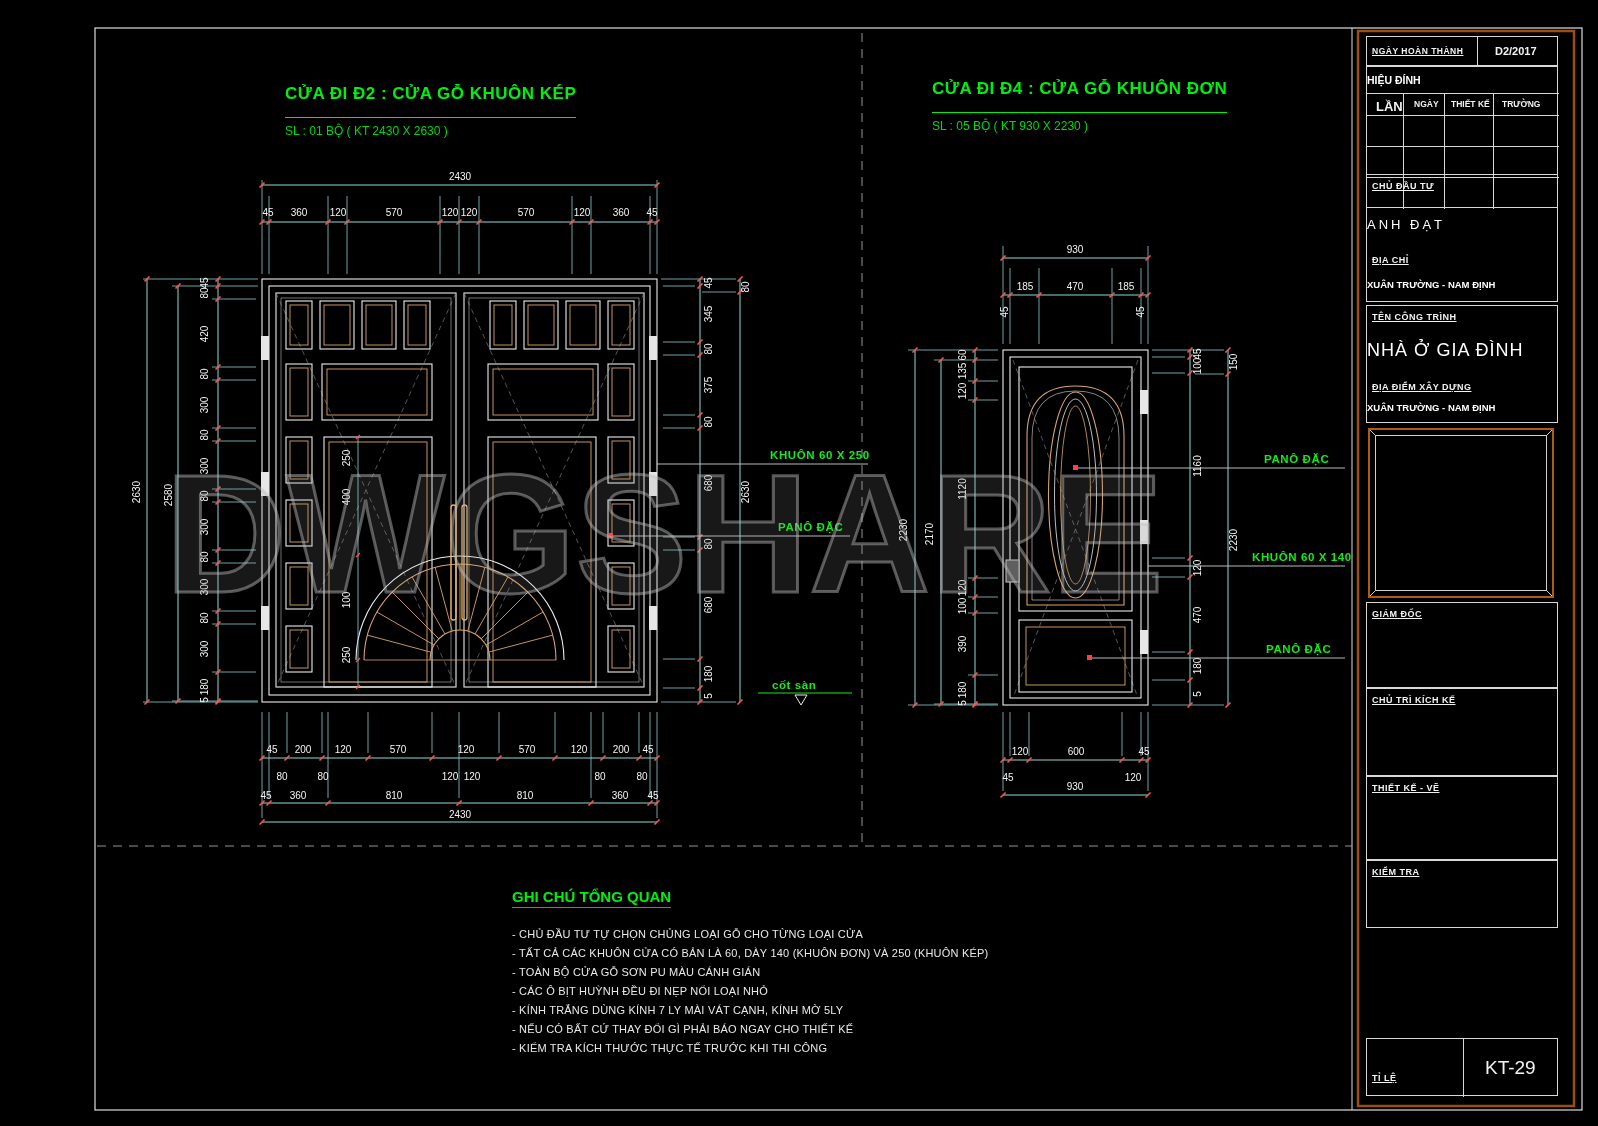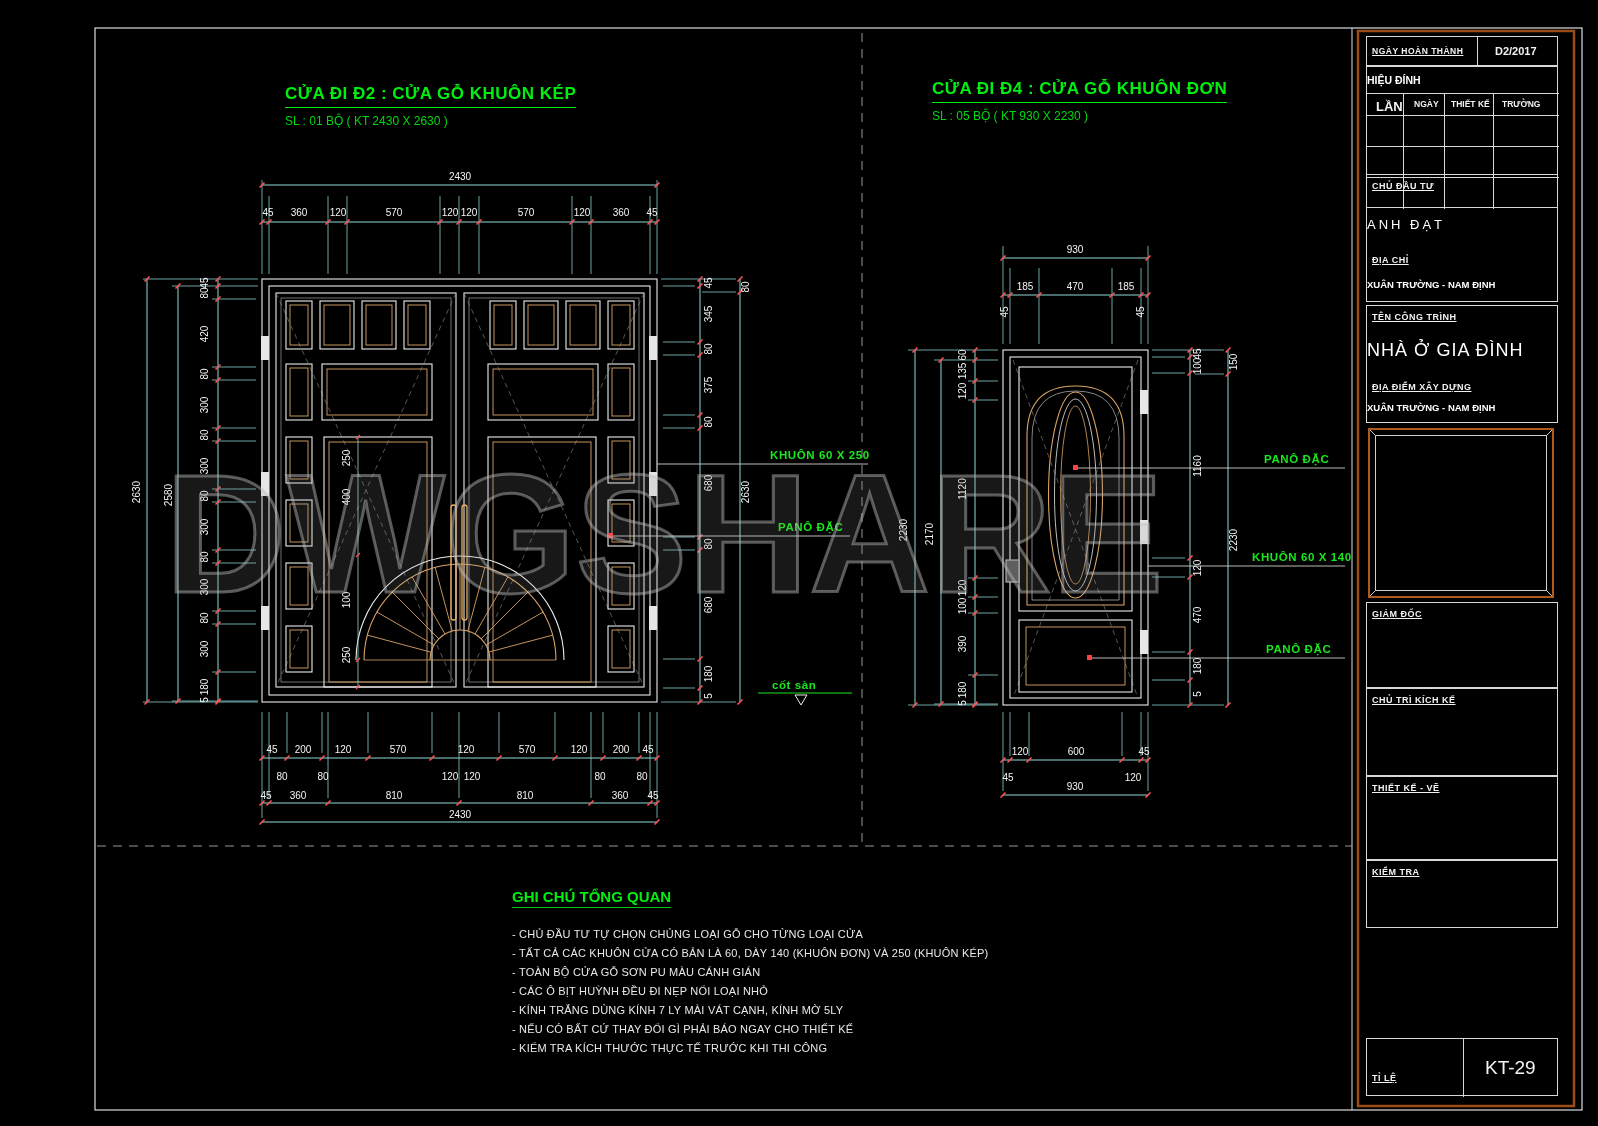--- a/index.html
+++ b/index.html
@@ -1,21 +1,21 @@
 <!DOCTYPE html>
 <html><head>
 <meta charset="utf-8">
 <style>
   html,body{margin:0;padding:0;background:#000;}
   #sheet{position:relative;width:1598px;height:1126px;background:#000;overflow:hidden;
          font-family:"Liberation Sans","DejaVu Sans",sans-serif;}
   .abs{position:absolute;}
   
   .h-green{color:#00ee10;font-weight:bold;font-size:17px;letter-spacing:.5px;
-           border-bottom:1.5px solid #00ee10;padding-bottom:3px;white-space:nowrap;}
+           border-bottom:1.5px solid #00ee10;padding-bottom:13px;white-space:nowrap;}
   .s-green{color:#00d810;font-size:12px;white-space:nowrap;}
   .note-head{color:#00ee10;font-weight:bold;font-size:15px;border-bottom:1.5px solid #00c810;
              padding-bottom:2px;white-space:nowrap;}
   .note-item{color:#e9e9e9;font-size:11px;white-space:nowrap;letter-spacing:.2px;}
   
   .wm{color:rgba(150,150,150,0.16);-webkit-text-stroke:3px rgba(190,190,190,0.45);
       font-weight:bold;white-space:nowrap;pointer-events:none;}
   
   .tbx{border:1px solid #d8d8d8;position:absolute;box-sizing:border-box;}
   .tb-label{position:absolute;color:#f2f2f2;font-size:9px;font-weight:bold;

